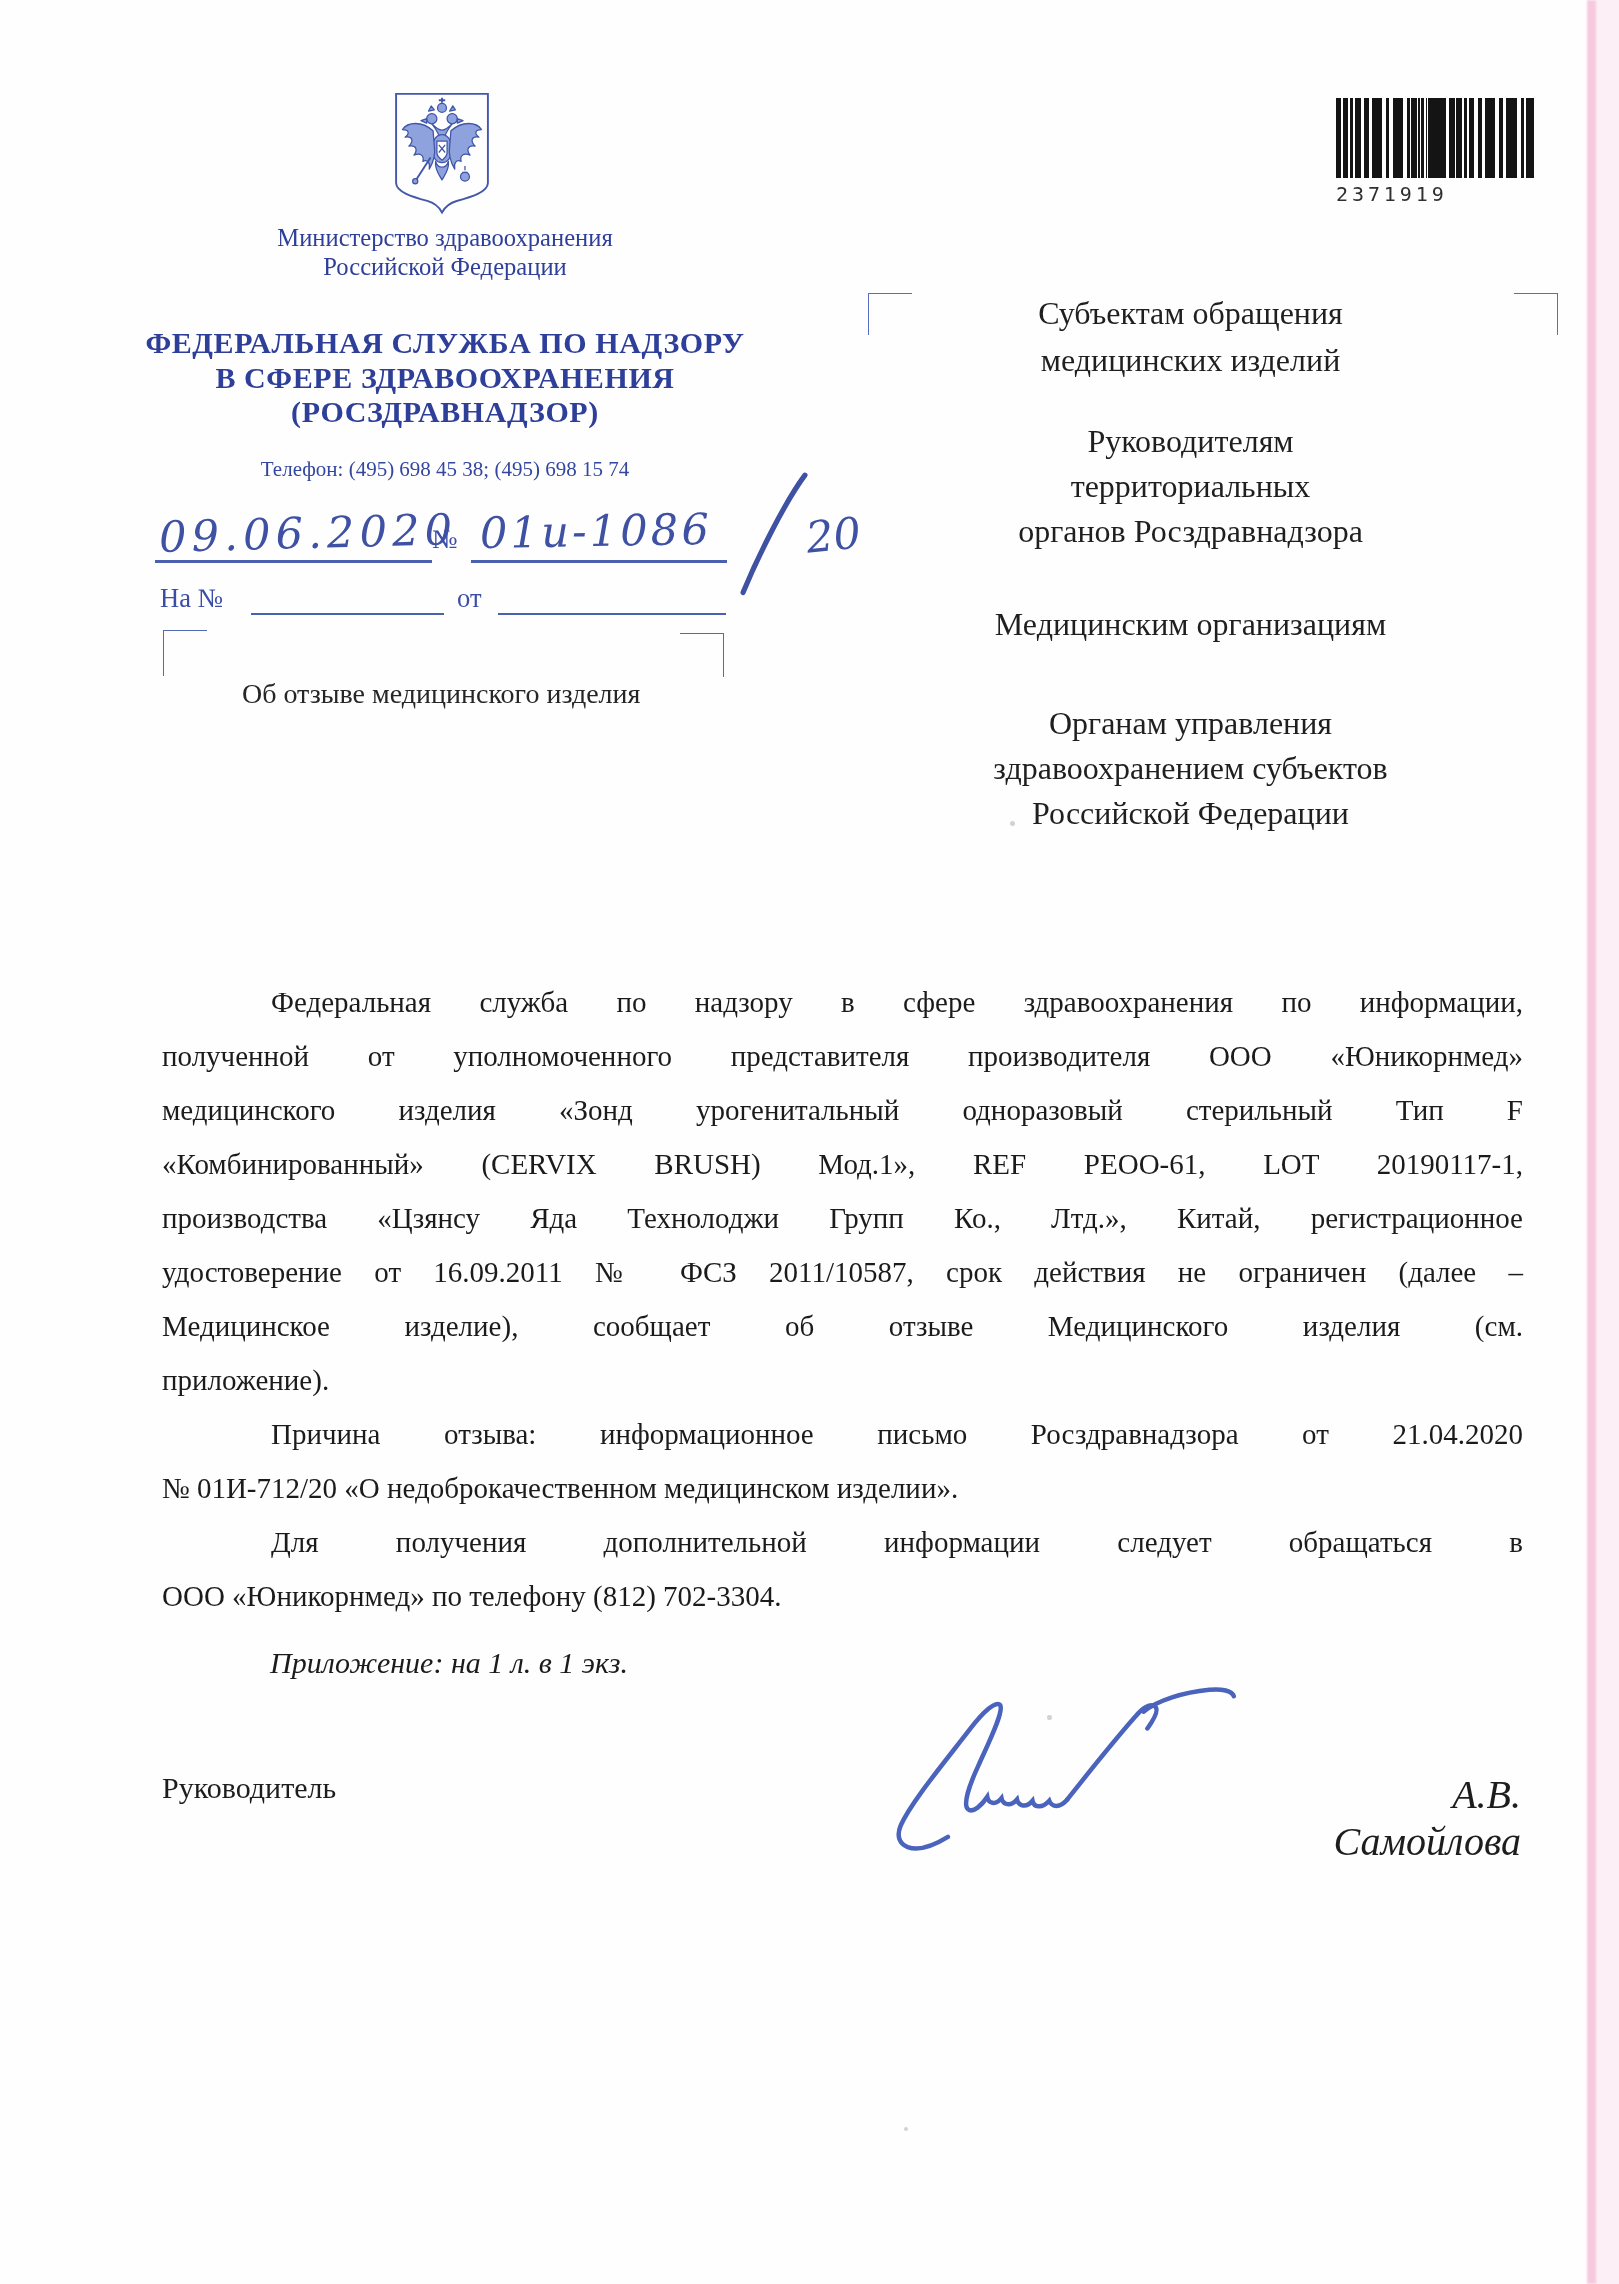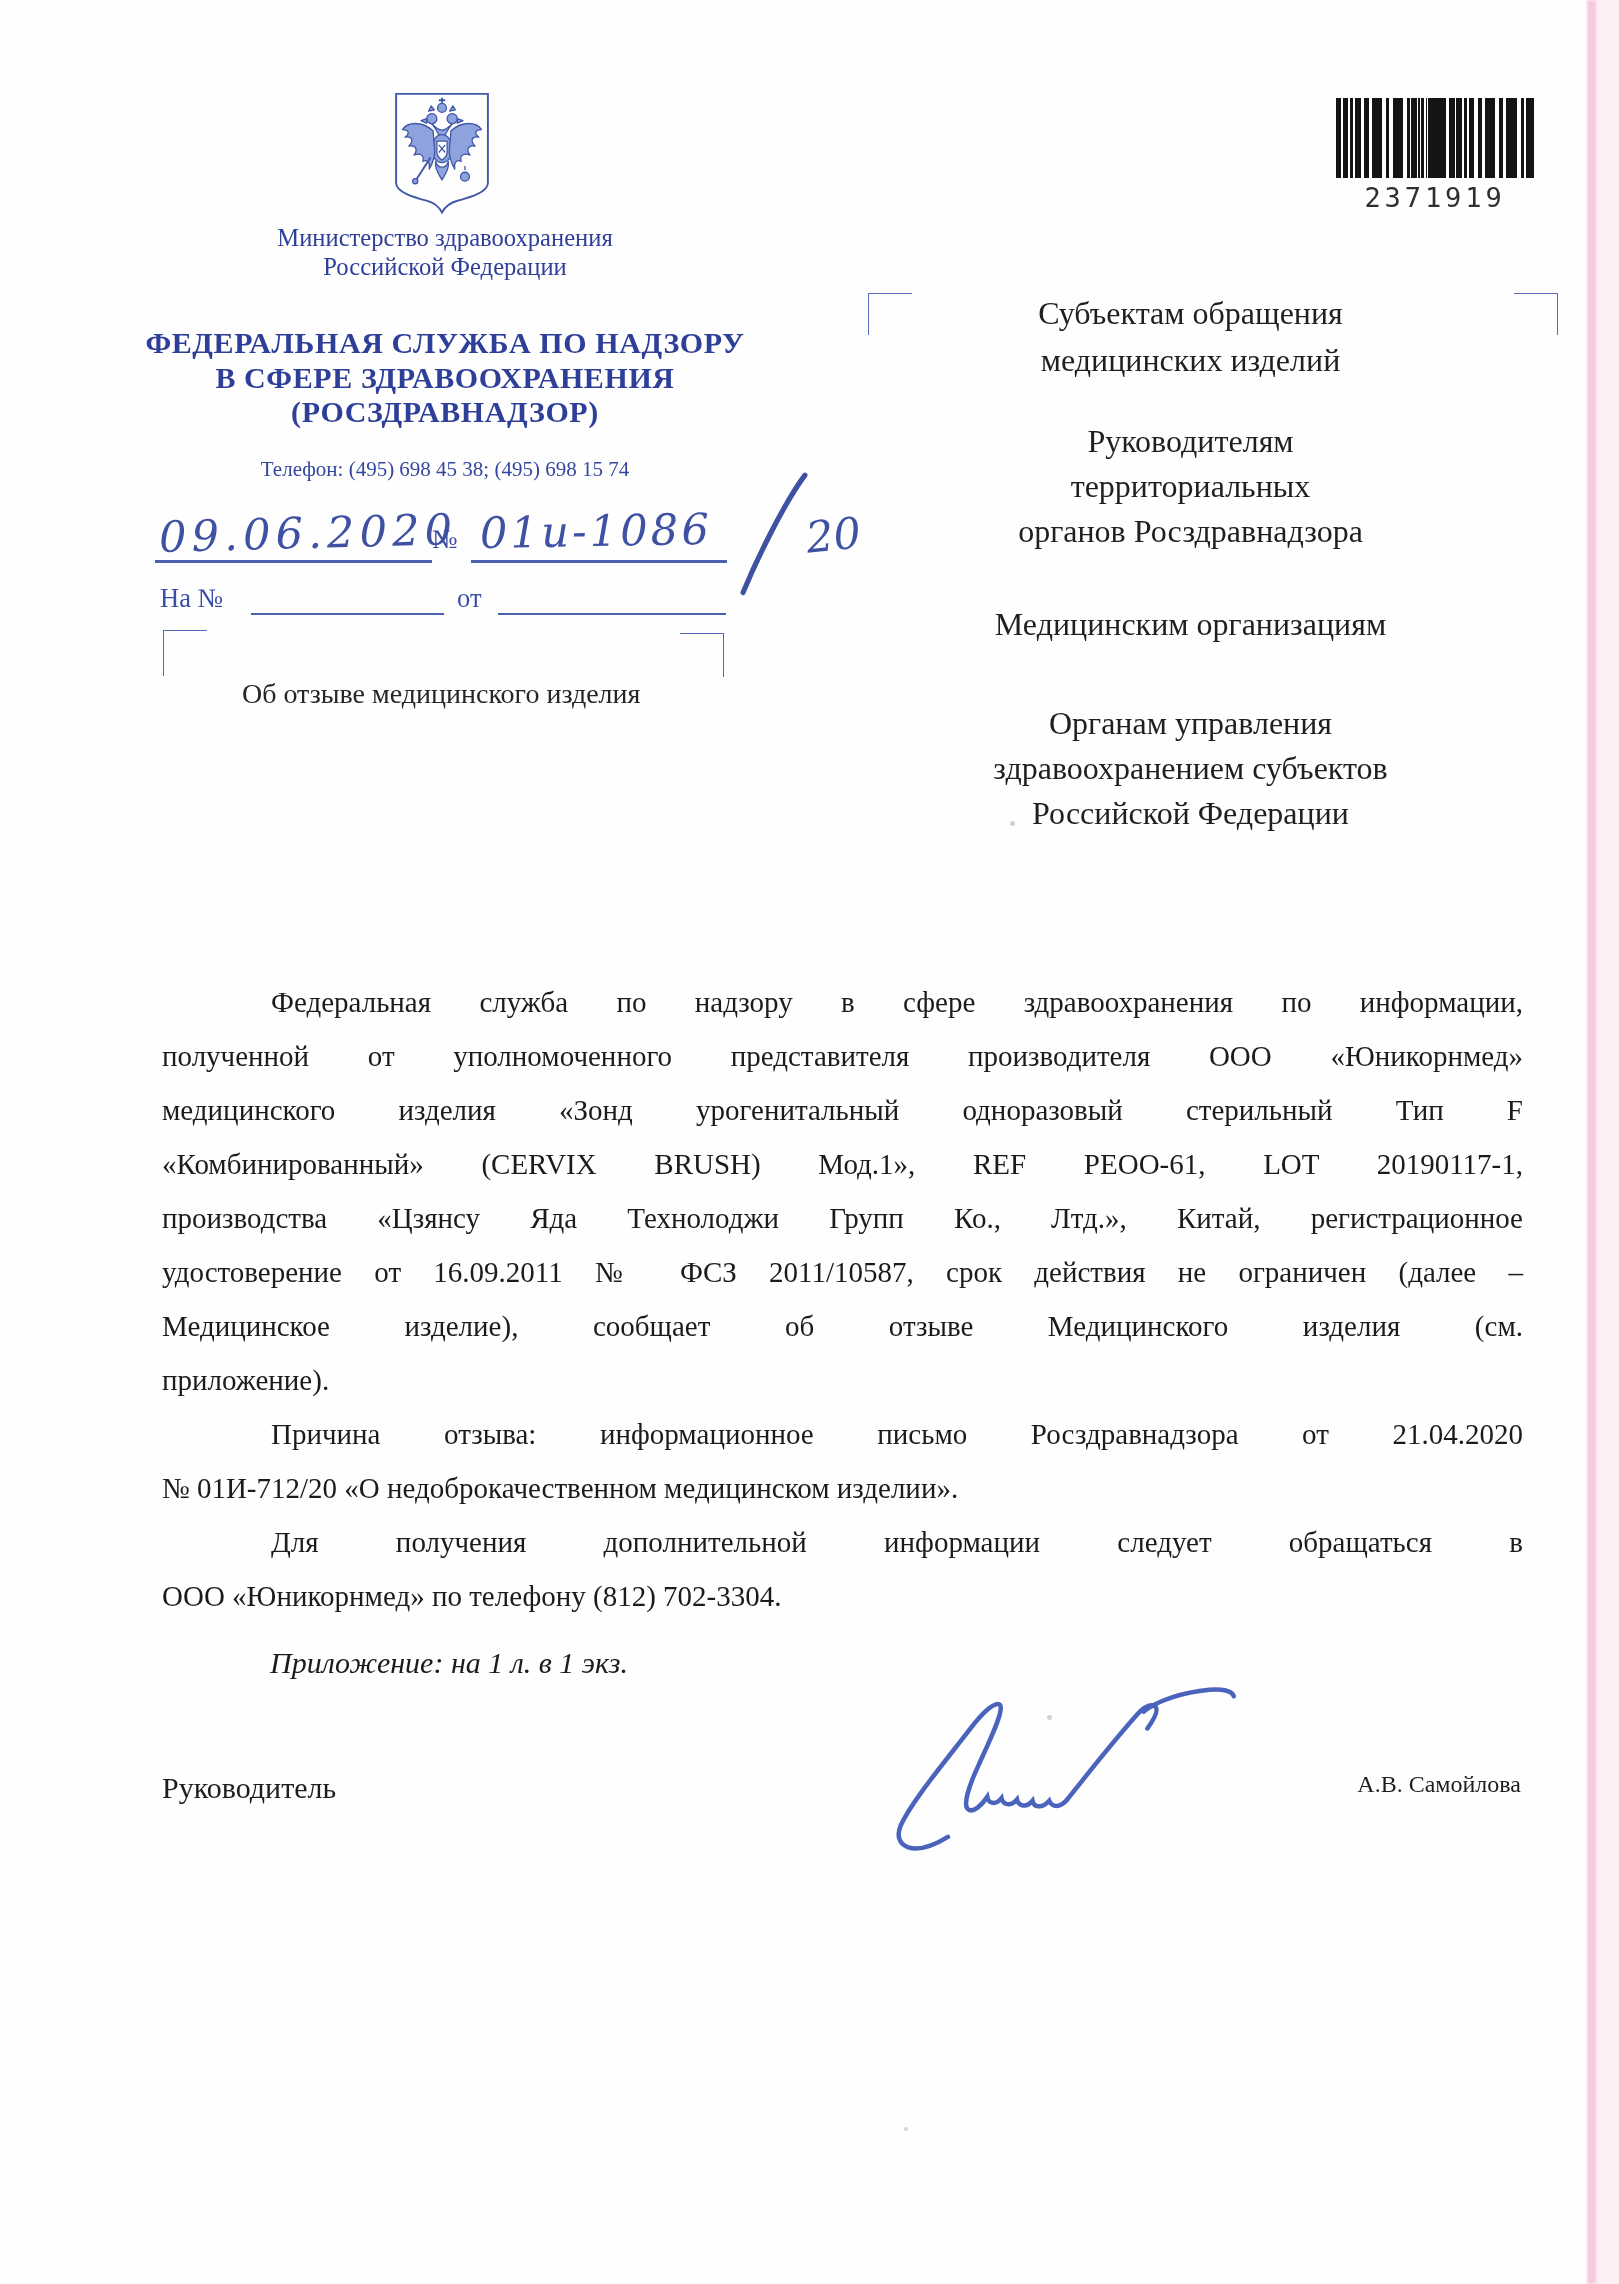--- a/index.html
+++ b/index.html
@@ -22,31 +22,31 @@
   .subject{left:242px;top:678px;font-size:28px;color:#262626;}
   
   .addressee{left:867px;width:647px;text-align:center;white-space:pre-line;
              font-size:32px;color:#1f1f1f;}
   .barcode{left:1336px;top:98px;width:198px;height:80px;
     background:
       repeating-linear-gradient(90deg,#141414 0 3.2px,rgba(0,0,0,0) 3.2px 7.1px),
       repeating-linear-gradient(90deg,#141414 0 1.9px,rgba(0,0,0,0) 1.9px 10.3px),
       repeating-linear-gradient(90deg,#141414 0 5.2px,rgba(0,0,0,0) 5.2px 19px),
       repeating-linear-gradient(90deg,#141414 0 1.3px,rgba(0,0,0,0) 1.3px 15px);}
-  .barcode-digits{left:1336px;top:182px;width:198px;text-align:center;
-      font-family:"DejaVu Sans Mono",monospace;font-size:27px;letter-spacing:3.9px;color:#2f2f2f;}
+  .barcode-digits{left:1336px;top:182px;width:198px;
+      font-family:"DejaVu Sans Mono",monospace;font-size:20px;letter-spacing:3.9px;color:#2f2f2f;}
   
   .bodywrap{left:162px;top:975px;width:1361px;}
   .bl{font-size:29px;line-height:54px;height:54px;color:#1b1b1b;
       text-align:justify;text-align-last:justify;white-space:normal;}
   .bl.last{text-align:left;text-align-last:left;}
   .bl.ind{text-indent:109px;}
   .attachment{left:270px;top:1646px;font-size:30px;color:#1b1b1b;font-style:italic;}
   .sig-label{left:162px;top:1771px;font-size:30px;color:#1d1d1d;}
-  .sig-name{left:1261px;top:1771px;width:260px;text-align:right;font-size:24px;color:#1d1d1d;}
+  .sig-name{left:1261px;top:1771px;width:260px;text-align:right;font-size:40px;color:#1d1d1d;font-style:italic;}
   
   .pink-line{left:1587px;top:0;width:9px;height:2284px;background:#f5bdd8;opacity:.8;filter:blur(1px);}
   .pink-wash{left:1595px;top:0;width:24.6px;height:2284px;background:#fceef5;opacity:.9;}
   .speck{border-radius:50%;background:#a9aeb5;opacity:.55;}
 </style>
 </head>
 <body>
 
 <div class="page">
 

